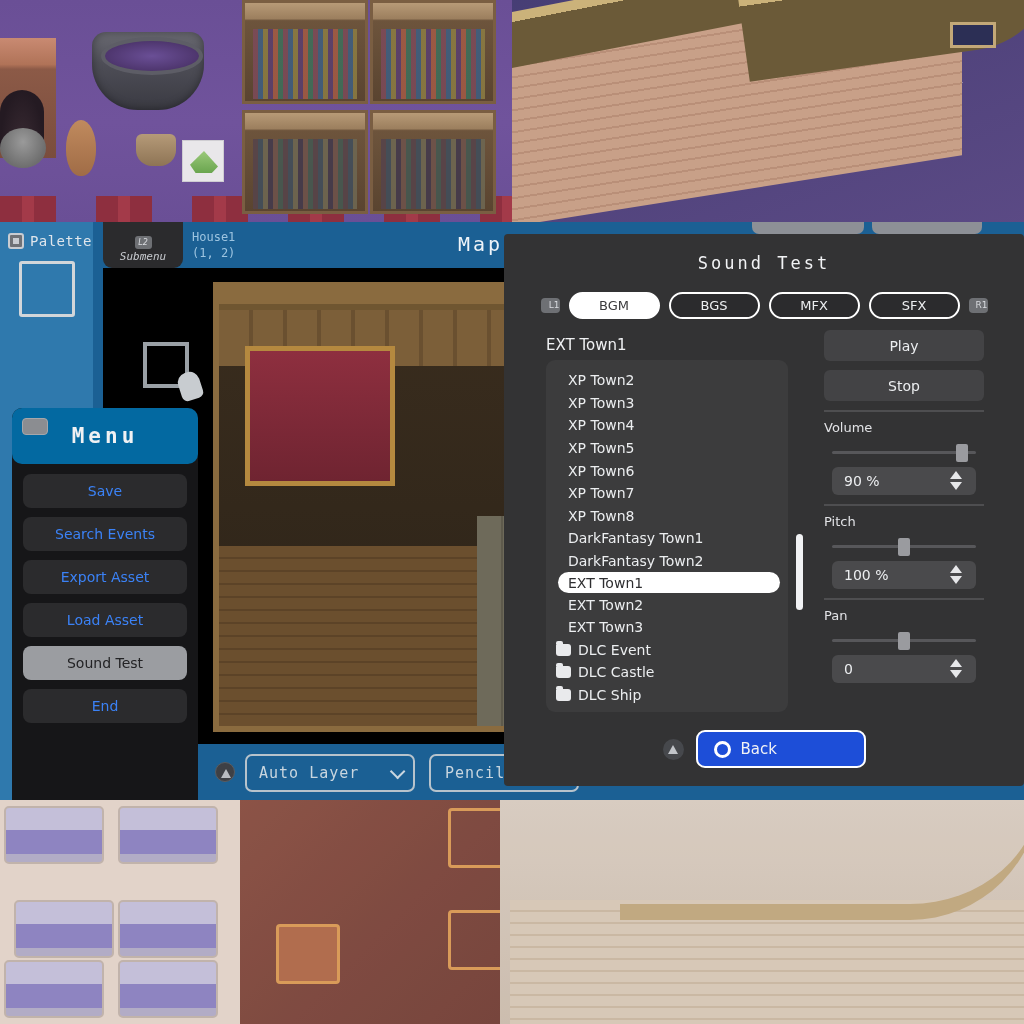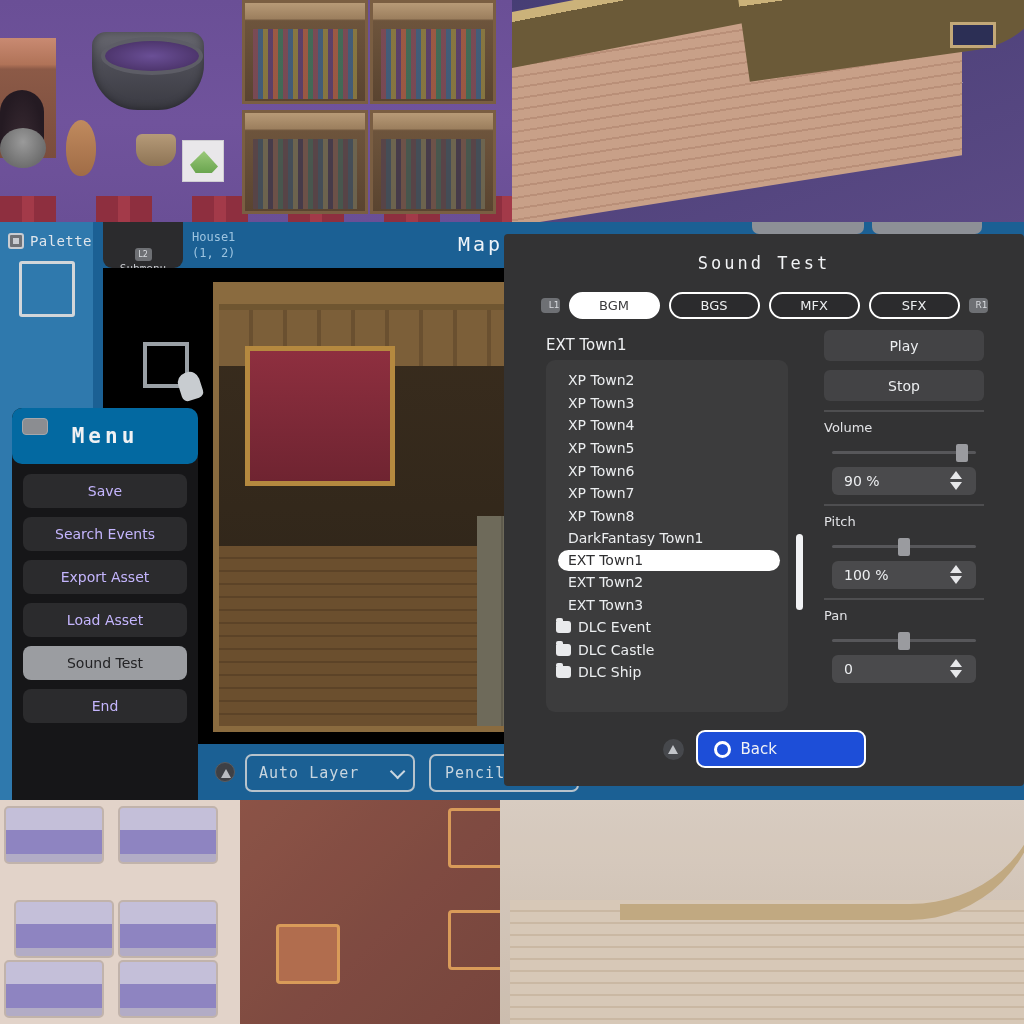--- a/index.html
+++ b/index.html
@@ -202,21 +202,21 @@
     font-family: "DejaVu Sans Mono", monospace;
   }
   .pal-swatch {
     margin: 12px auto 0; width: 56px; height: 56px;
     background: #2f79ad; border: 3px solid #d2d6da; border-radius: 3px;
   }
 
   .submenu-btn {
     position: absolute; left: 103px; top: 0; width: 80px; height: 46px;
     background: #2b2b2d; border-radius: 0 0 9px 9px;
-    text-align: center; padding-top: 20px;
+    text-align: center; padding-top: 8px; font-style: italic;
   }
   .pad-badge {
     display: inline-block; width: 17px; height: 13px;
     background: #6e7074; border-radius: 3px; color: #d9dbdf;
     font-size: 8px; line-height: 13px; font-family: "DejaVu Sans", sans-serif;
   }
   .submenu-btn .lbl {
     display: block; color: #c9ccd1; font-size: 11px; margin-top: 1px;
     font-family: "DejaVu Sans Mono", monospace;
   }
@@ -335,21 +335,21 @@
   }
   .touchpad {
     position: absolute; left: 10px; top: 10px; width: 26px; height: 17px;
     background: #8b8d91; border-radius: 4px; border: 1px solid #a5a7ab;
   }
   .menu-list { padding: 10px 11px 0; }
   .menu-item {
     height: 34px; margin-bottom: 9px;
     background: #2b2b2d; border-radius: 8px;
     display: flex; align-items: center; justify-content: center;
-    color: #c4b5fd; font-size: 14px;
+    color: #3b82f6; font-size: 14px;
     font-family: "DejaVu Sans", sans-serif;
   }
   .menu-item.selected { background: #9b9da1; color: #232325; }
 
   
   .dialog {
     position: absolute; left: 504px; top: 234px; width: 520px; height: 552px;
     background: #333334;
     border-radius: 4px;
   }
@@ -619,20 +619,21 @@
 
     <div class="list-panel">
       <div class="list-row">XP Town2</div>
       <div class="list-row">XP Town3</div>
       <div class="list-row">XP Town4</div>
       <div class="list-row">XP Town5</div>
       <div class="list-row">XP Town6</div>
       <div class="list-row">XP Town7</div>
       <div class="list-row">XP Town8</div>
       <div class="list-row">DarkFantasy Town1</div>
+      <div class="list-row">DarkFantasy Town2</div>
       <div class="list-row selected">EXT Town1</div>
       <div class="list-row">EXT Town2</div>
       <div class="list-row">EXT Town3</div>
       <div class="list-row folder">
         <i class="folder-icon"></i>
         <span>DLC Event</span>
       </div>
       <div class="list-row folder">
         <i class="folder-icon"></i>
         <span>DLC Castle</span>

